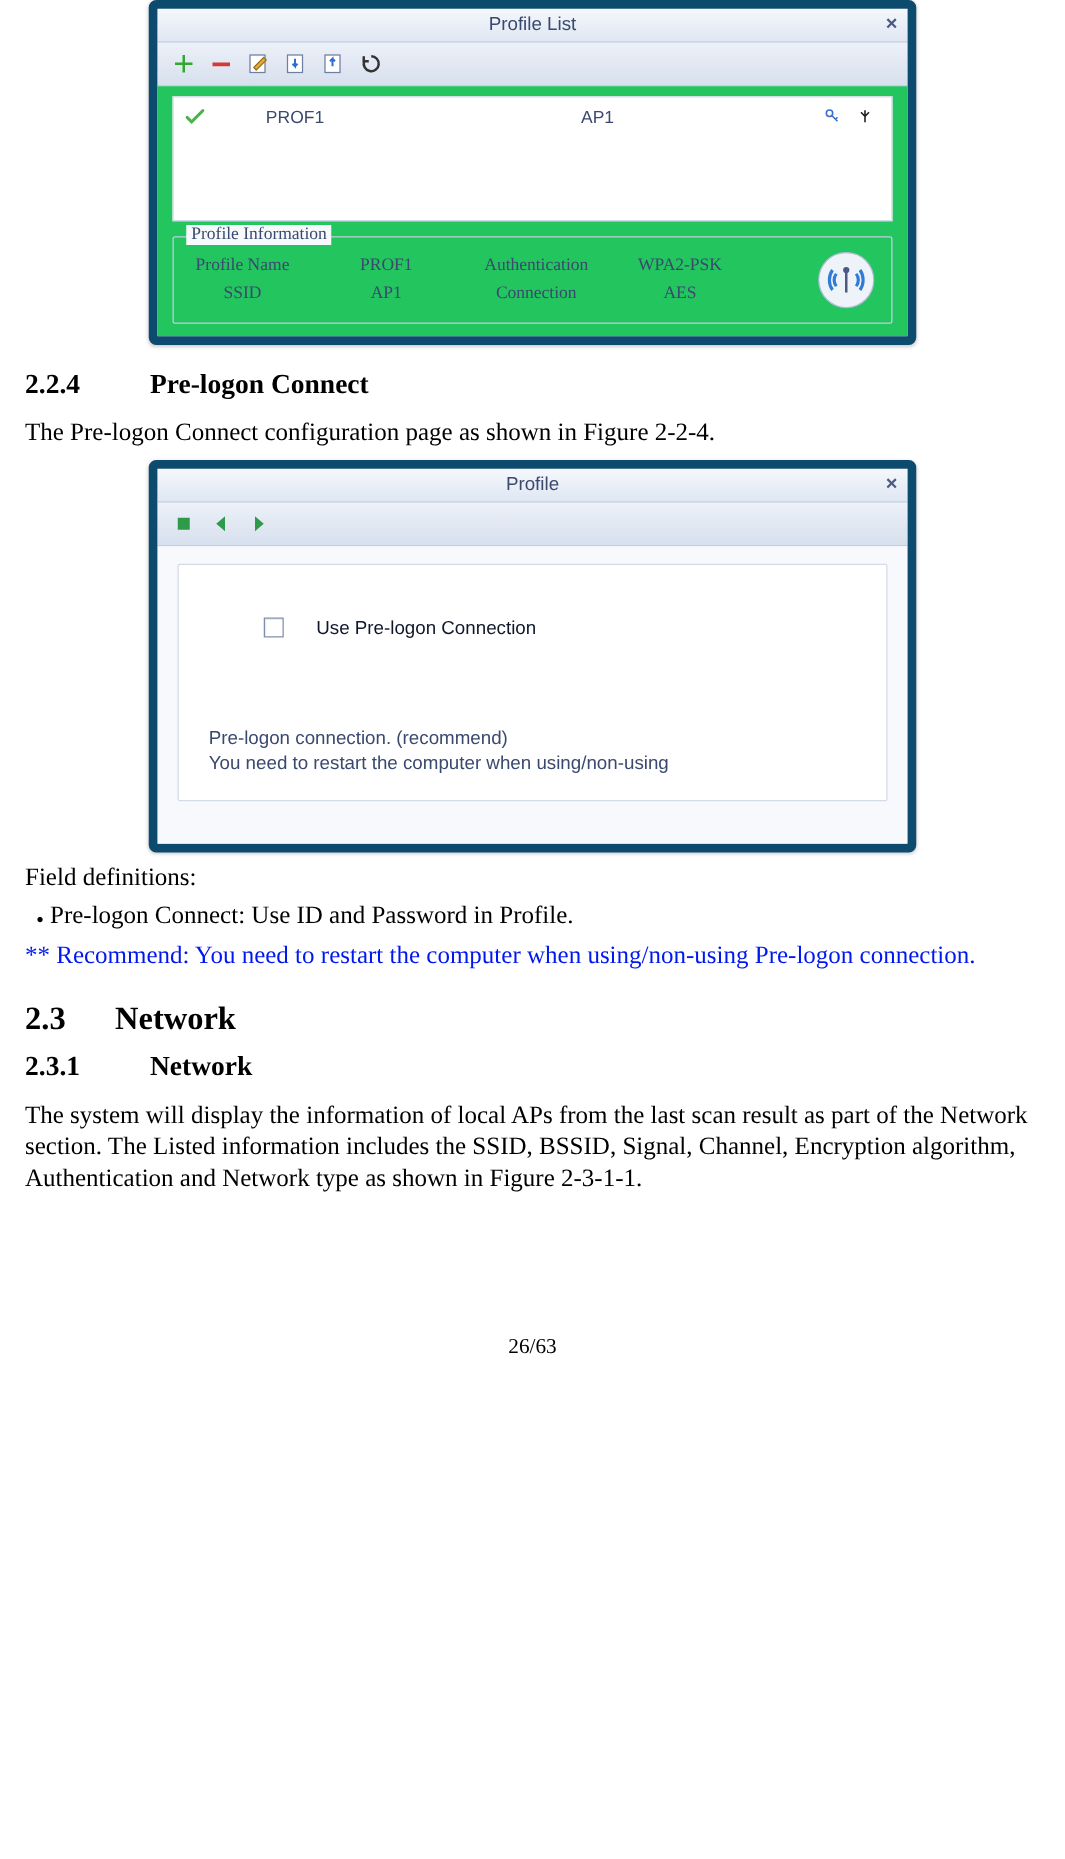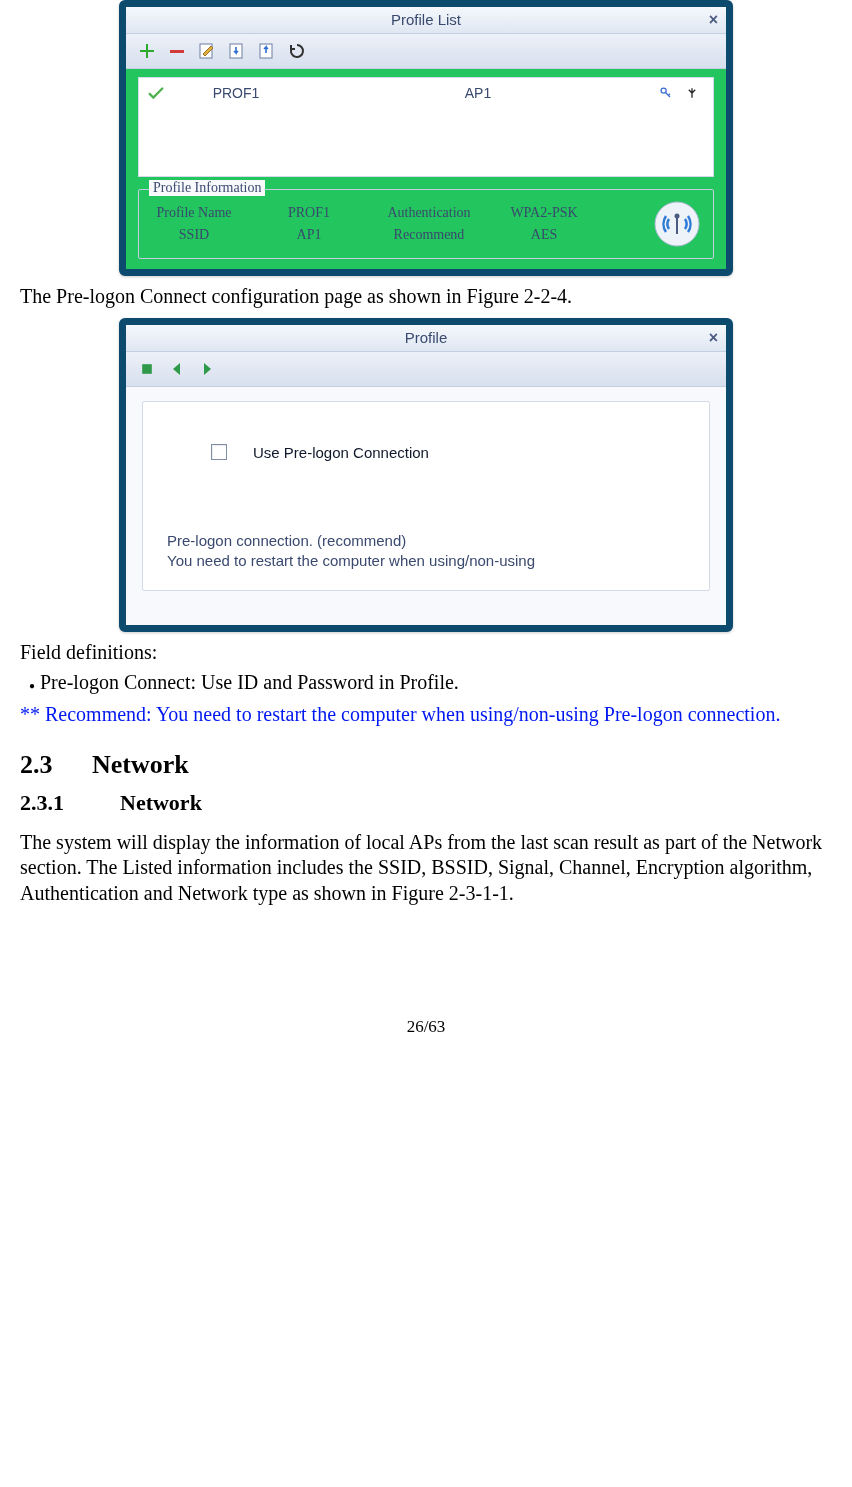--- a/index.html
+++ b/index.html
@@ -241,38 +241,41 @@
 
       <div class="info-group">
         <span class="legend">Profile Information</span>
         <div class="info-grid">
           <span>Profile Name</span>
           <span>PROF1</span>
           <span>Authentication</span>
           <span>WPA2-PSK</span>
           <span>SSID</span>
           <span>AP1</span>
-          <span>Recommend</span>
+          <span>Connection</span>
           <span>AES</span>
         </div>
         <span class="wifi-icon">
           <svg viewBox="0 0 48 48" width="48" height="48">
             <circle cx="24" cy="24" r="22" fill="#eef3fa" stroke="#aebbd6"></circle>
             <path d="M24 18v16" stroke="#4a5a80" stroke-width="2"></path>
             <circle cx="24" cy="16" r="2.5" fill="#4a5a80"></circle>
             <path d="M13 16a14 14 0 0 0 0 16" stroke="#2f7bd6" stroke-width="2.5" fill="none"></path>
             <path d="M35 16a14 14 0 0 1 0 16" stroke="#2f7bd6" stroke-width="2.5" fill="none"></path>
             <path d="M16 19a9 9 0 0 0 0 10" stroke="#2f7bd6" stroke-width="2.5" fill="none"></path>
             <path d="M32 19a9 9 0 0 1 0 10" stroke="#2f7bd6" stroke-width="2.5" fill="none"></path>
           </svg>
         </span>
       </div>
     </div>
   </div>
 
+  <div class="doc-heading-b sec-22-4">
+    <span class="sec-num">2.2.4</span><span>Pre-logon Connect</span>
+  </div>
 
   <p class="doc">The Pre-logon Connect configuration page as shown in Figure 2-2-4.</p>
 
   <div class="win win2">
     <div class="titlebar">
       <span>Profile</span>
       <span class="close">×</span>
     </div>
     <div class="toolbar">
       <span class="tb-icon">

